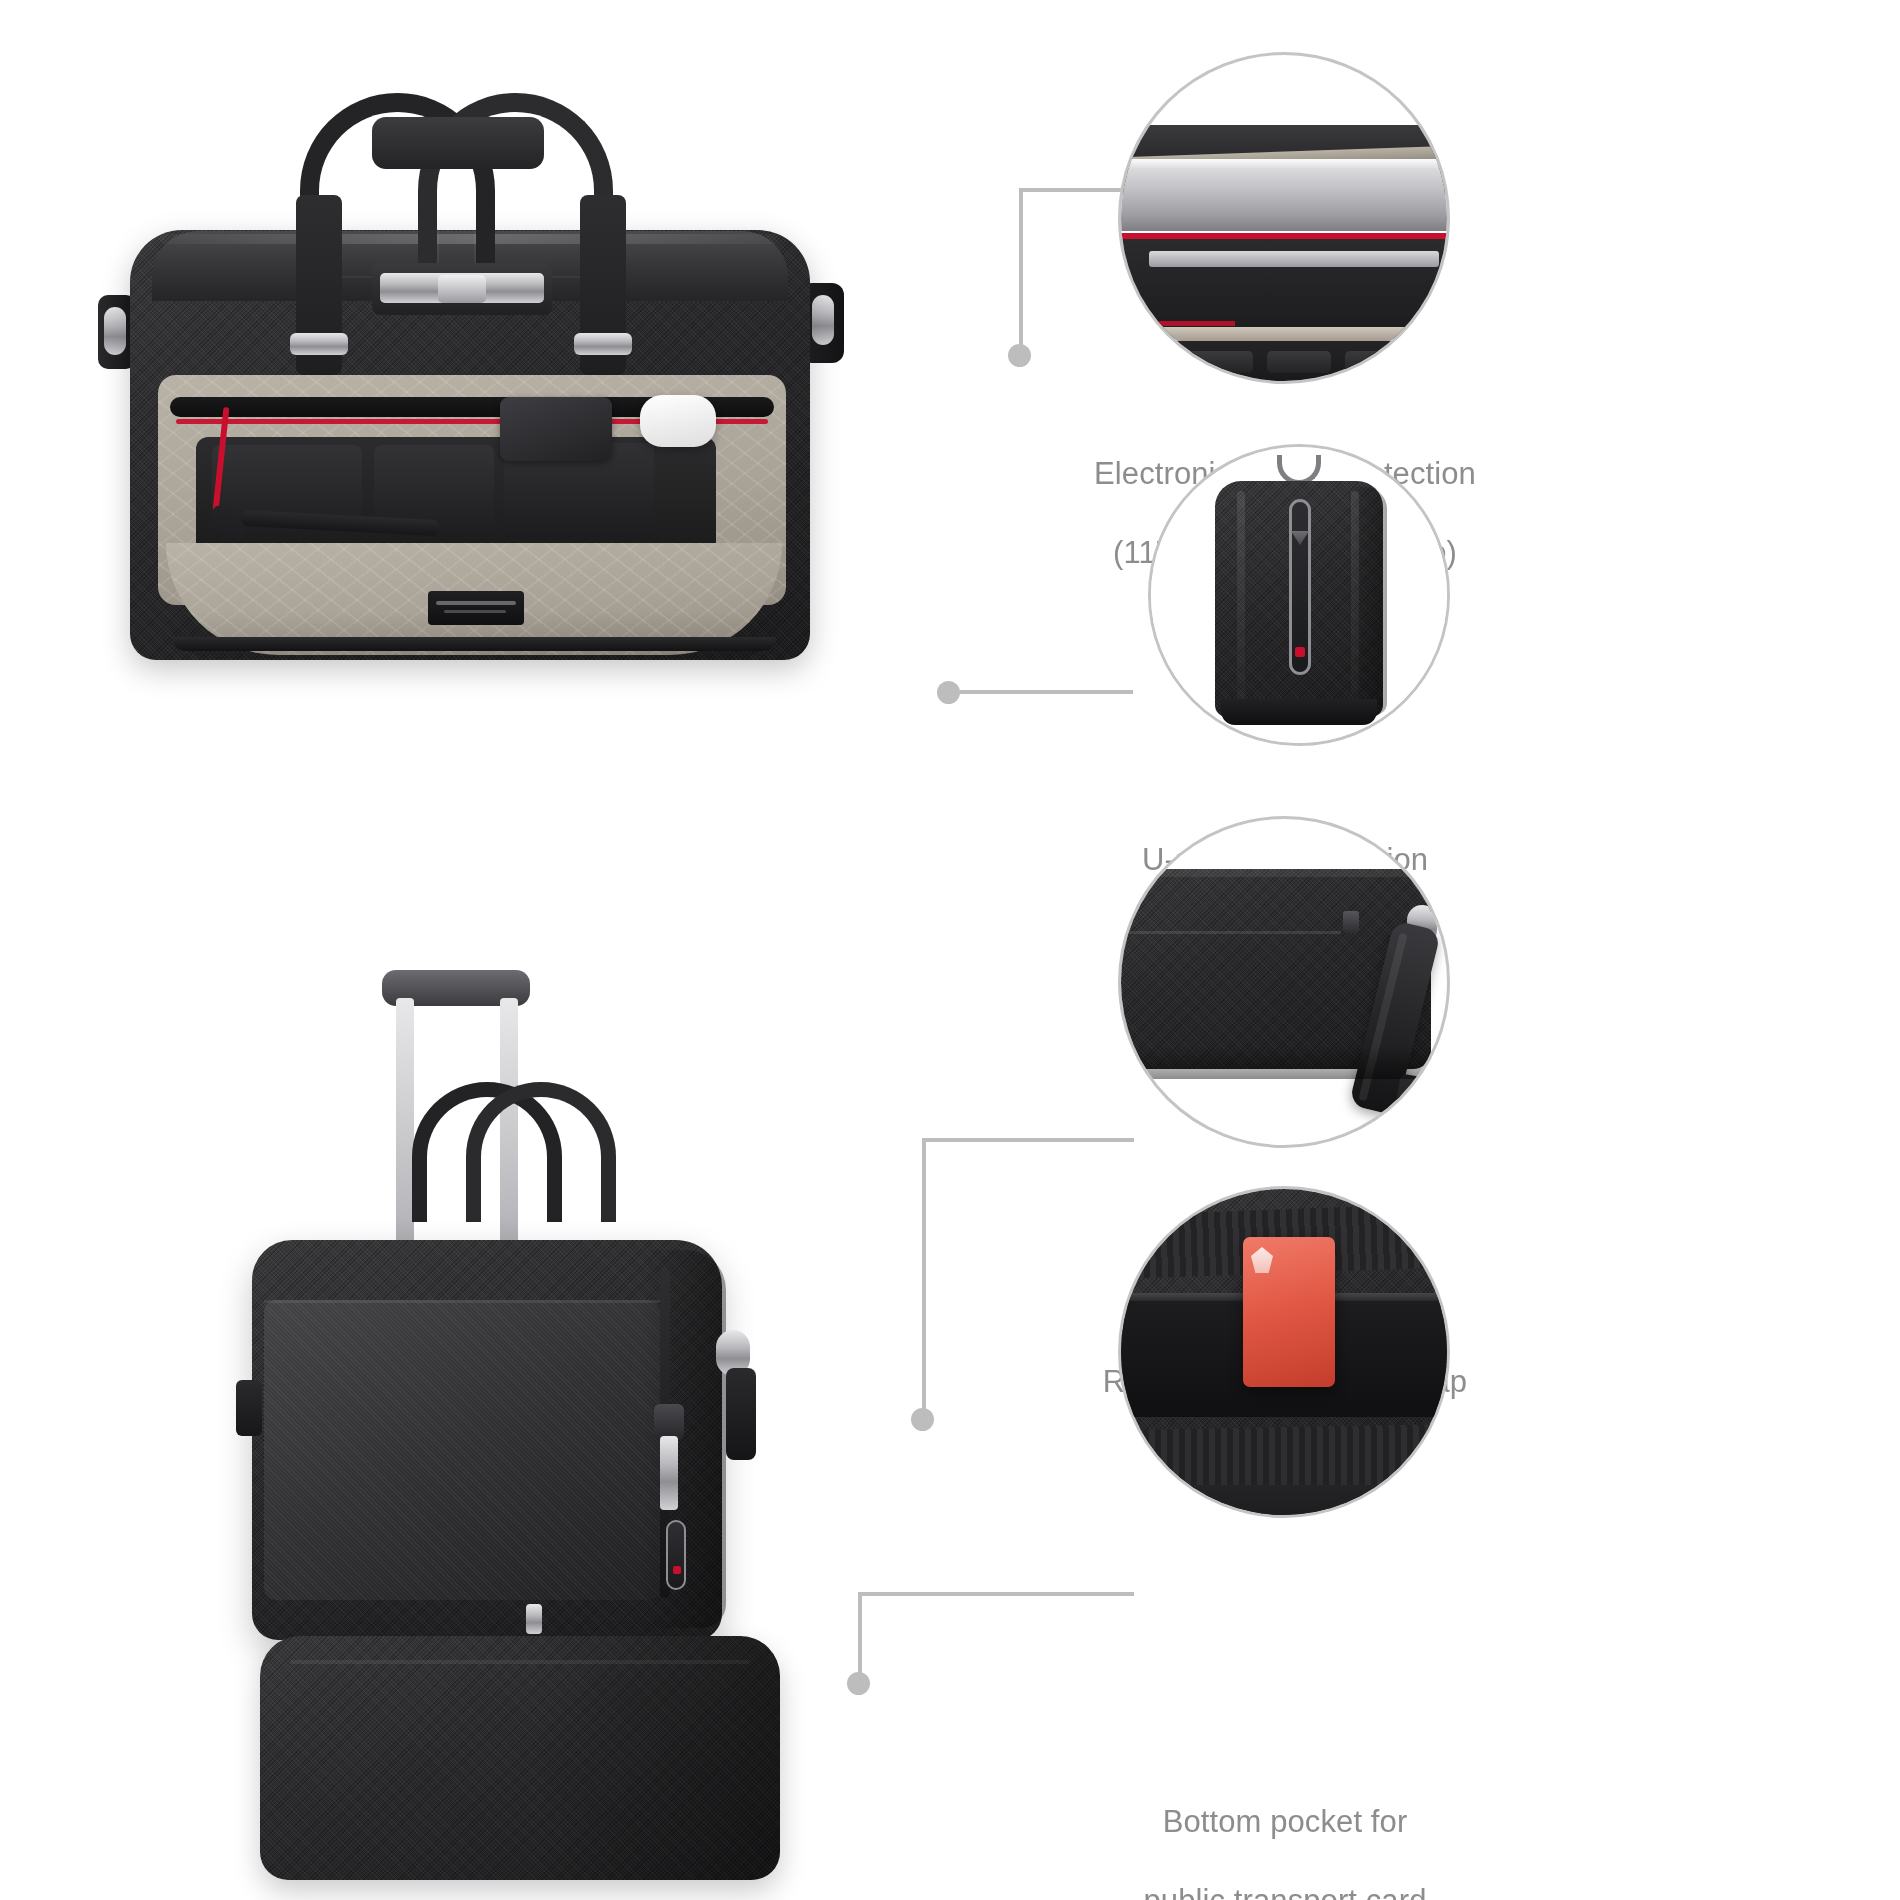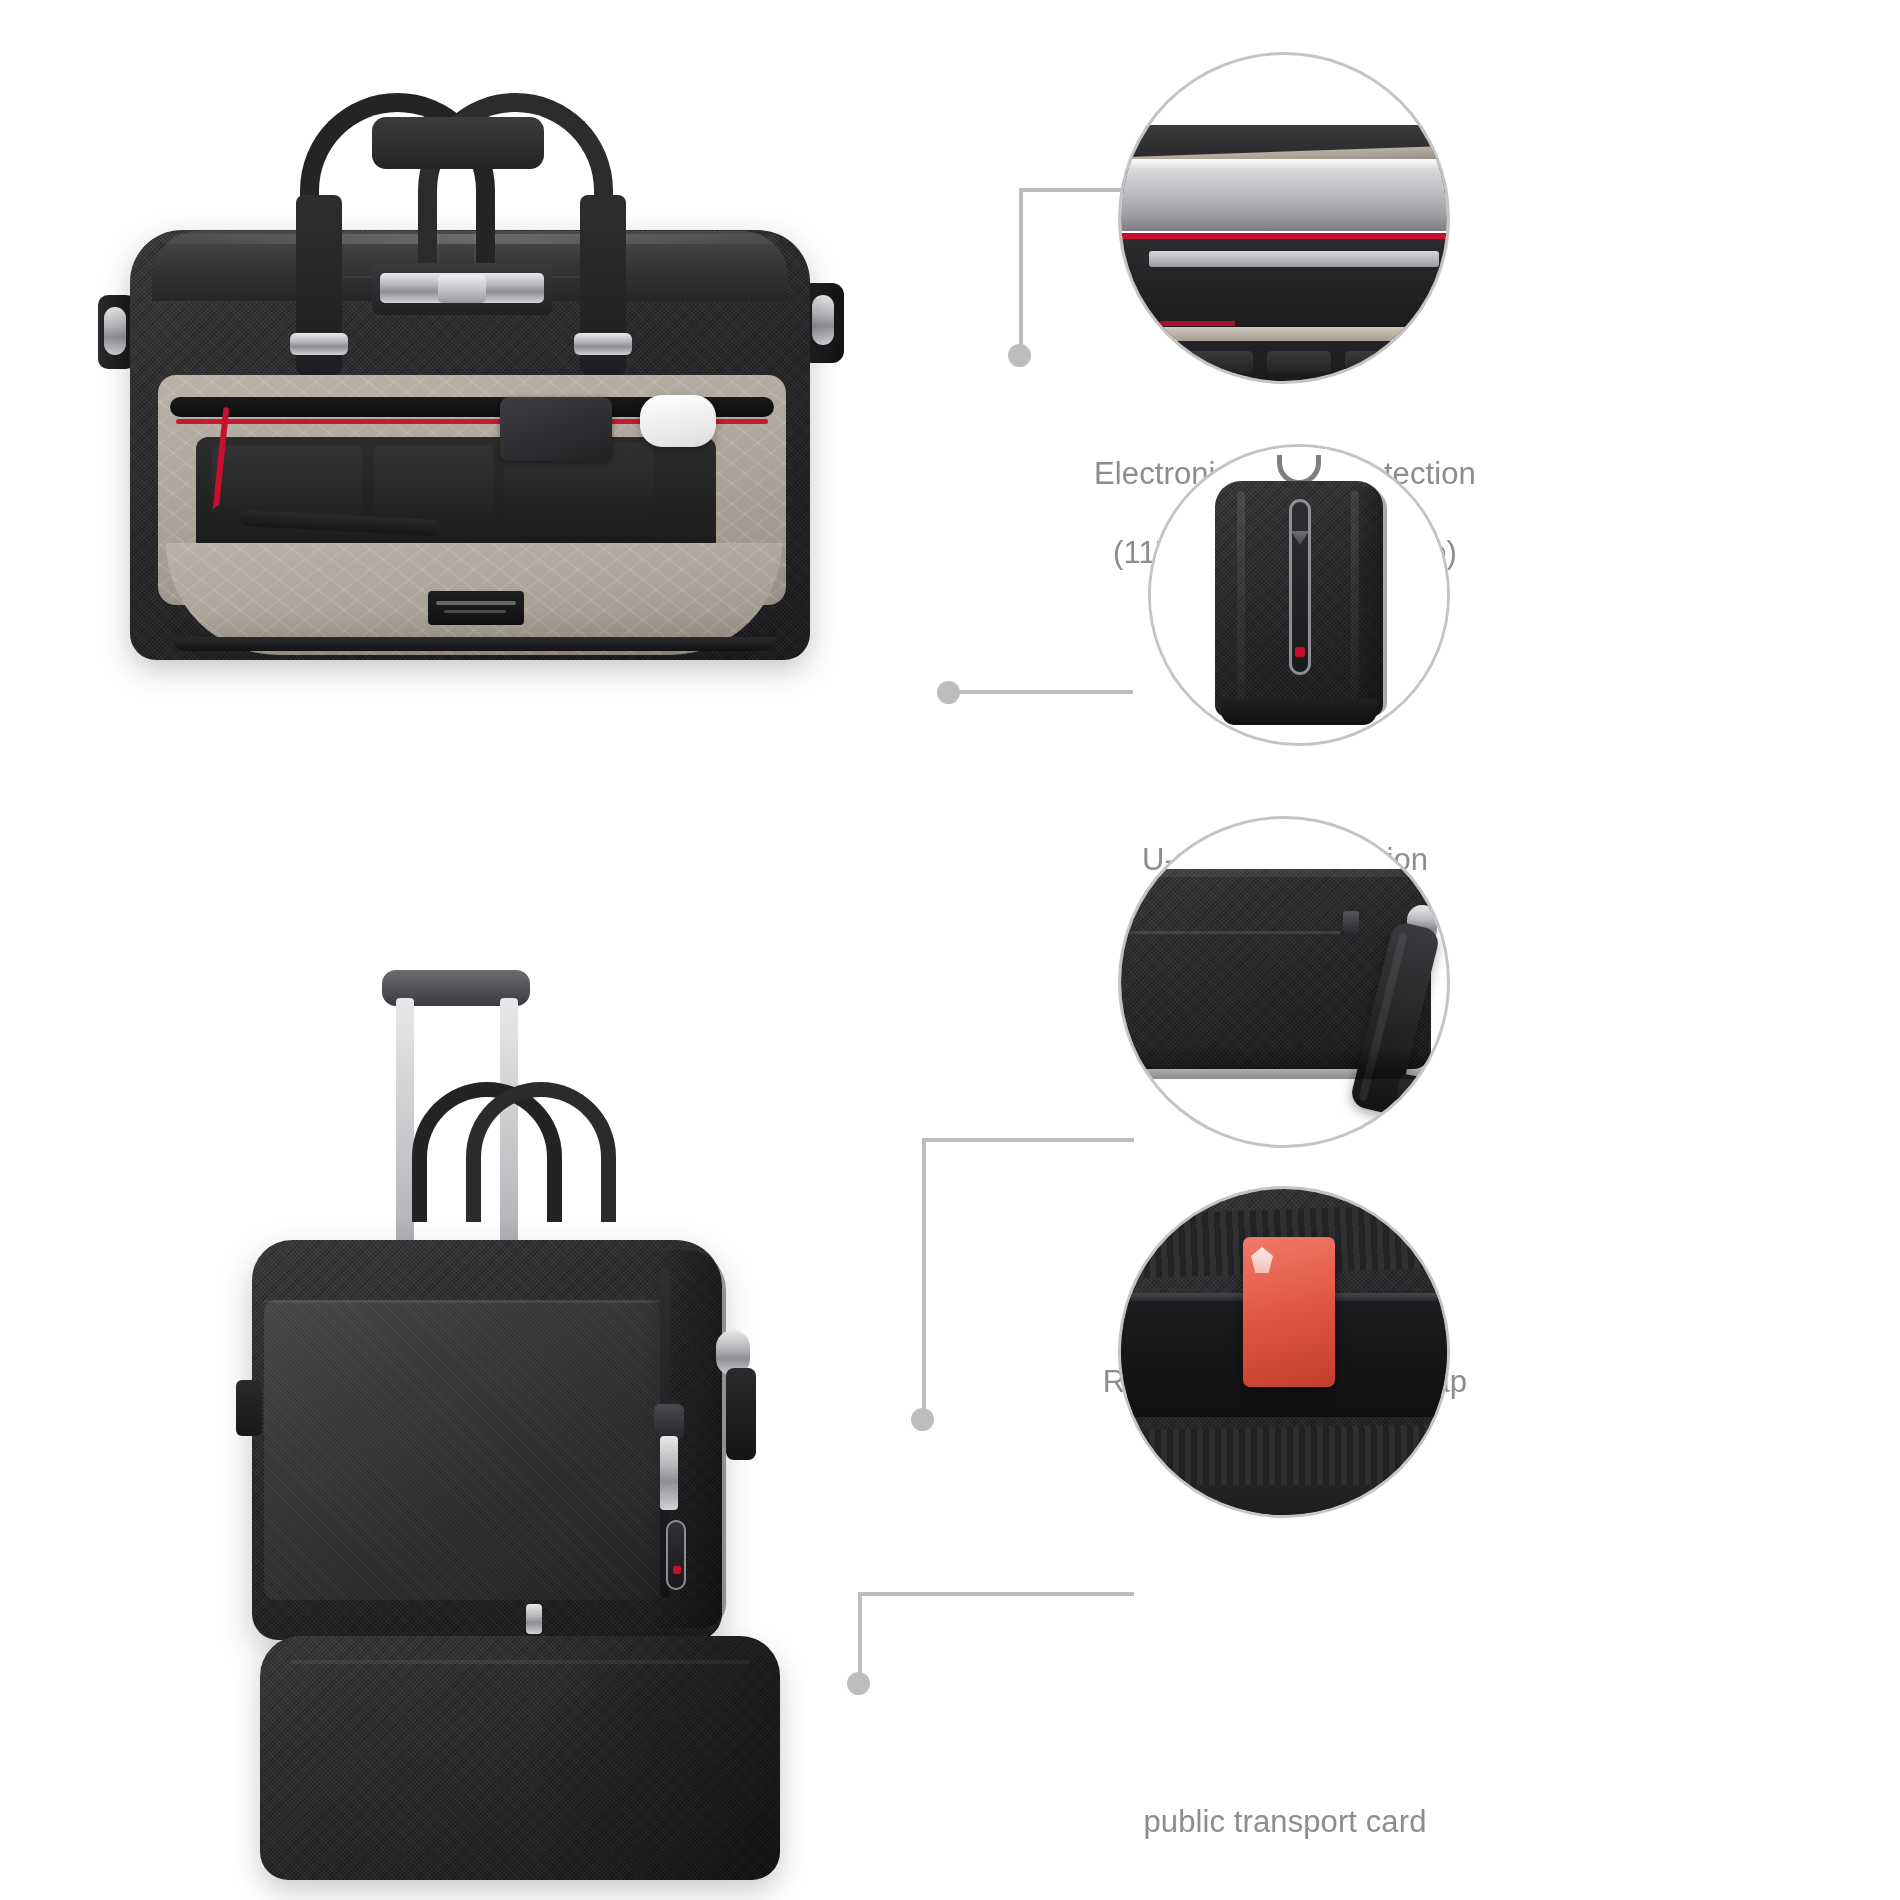--- a/index.html
+++ b/index.html
@@ -354,17 +354,18 @@
 
         <div class="ph" style="left:-20px;top:238px;width:380px;height:60px;
              background:repeating-linear-gradient(90deg,#2e2e31 0 6px,#212124 6px 12px);
              border-radius:6px;transform:rotate(-1deg);"></div>
 
         <div class="ph" style="left:-20px;top:296px;width:380px;height:80px;
              background:linear-gradient(180deg,#242426,#121214);"></div>
       </div>
     </div>
     <div class="caption" style="left:1060px;top:1762px;width:450px;">
+      <div>Bottom pocket for</div>
       <div>public transport card</div>
     </div>
   </div>
 
 </div>
 
 </body></html>

